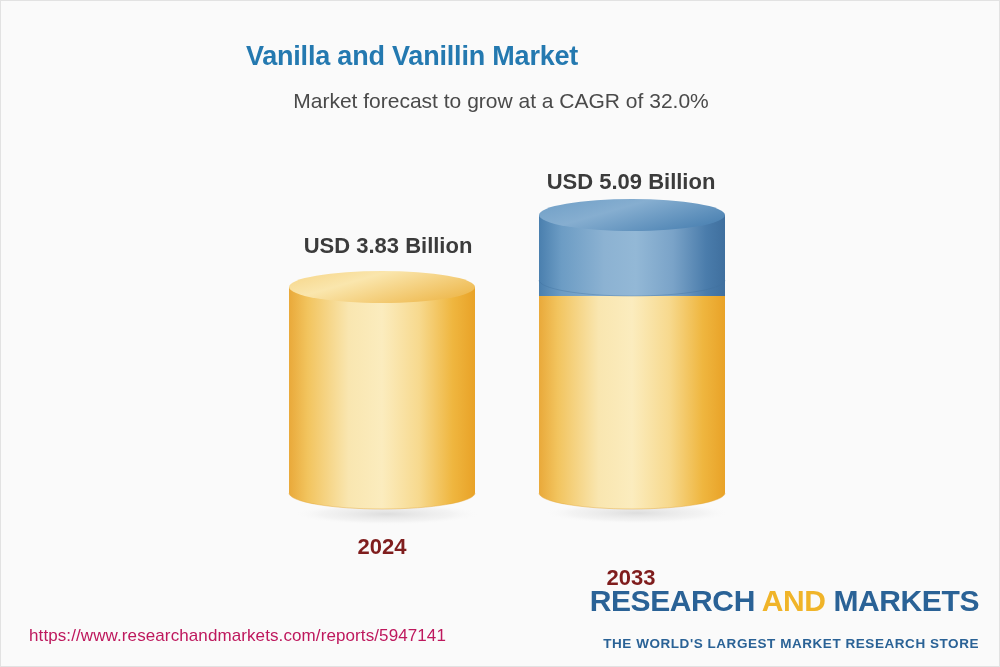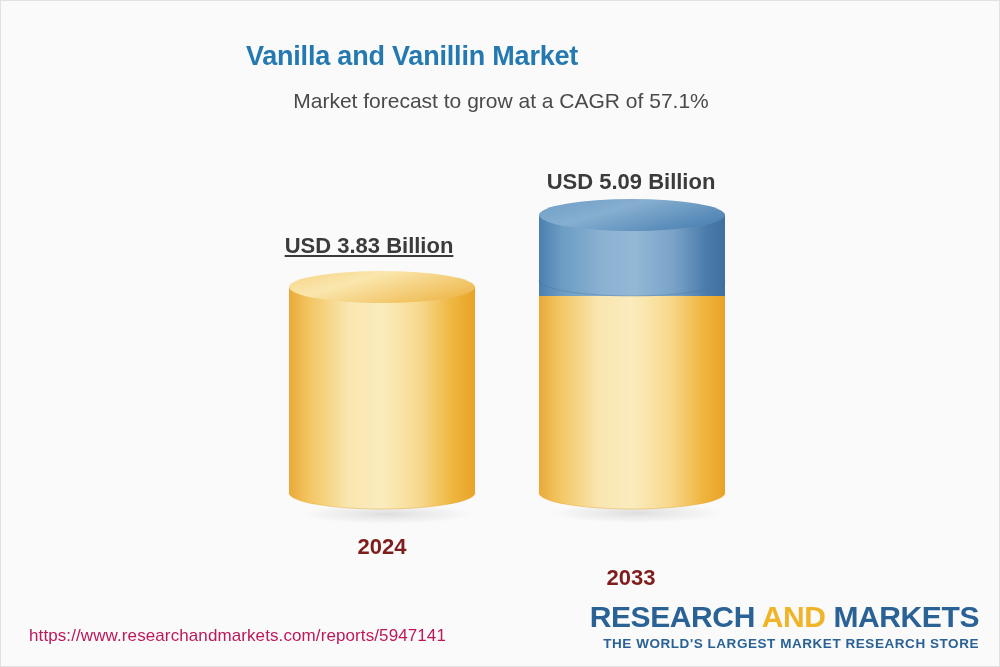--- a/index.html
+++ b/index.html
@@ -106,42 +106,42 @@
     font-weight: bold;
     color: #2a6296;
     letter-spacing: -0.4px;
     white-space: nowrap;
     margin-left: 12px;
   }
   .logo-main .and {
     color: #f0b429;
   }
   .logo-tag {
-    margin-top: 5px;
+    margin-top: 21px;
     font-size: 13.5px;
     font-weight: bold;
     color: #2a6296;
     letter-spacing: 0.55px;
     white-space: nowrap;
   }
 </style>
 </head>
 <body>
 
 <div class="canvas">
 
   <div class="chart-title">Vanilla and Vanillin Market</div>
 
-  <div class="chart-subtitle">Market forecast to grow at a CAGR of 57.1%</div>
+  <div class="chart-subtitle">Market forecast to grow at a CAGR of 32.0%</div>
 
   <div class="plot">
 
     <div class="bar-group">
 
-      <div class="value-label" style="left:208px; top:232px;text-decoration:underline;">USD 3.83 Billion</div>
+      <div class="value-label" style="left:227px; top:232px;">USD 3.83 Billion</div>
 
       <svg class="cyl-svg" style="left:288px; top:270px;" width="186" height="250">
         <defs>
           <linearGradient id="yellowBody1" x1="0" y1="0" x2="1" y2="0">
             <stop offset="0%" stop-color="#e9a93a"></stop>
             <stop offset="10%" stop-color="#f2c45e"></stop>
             <stop offset="32%" stop-color="#f9e6b0"></stop>
             <stop offset="50%" stop-color="#fbecbe"></stop>
             <stop offset="70%" stop-color="#f7d98e"></stop>
             <stop offset="88%" stop-color="#efb63f"></stop>

